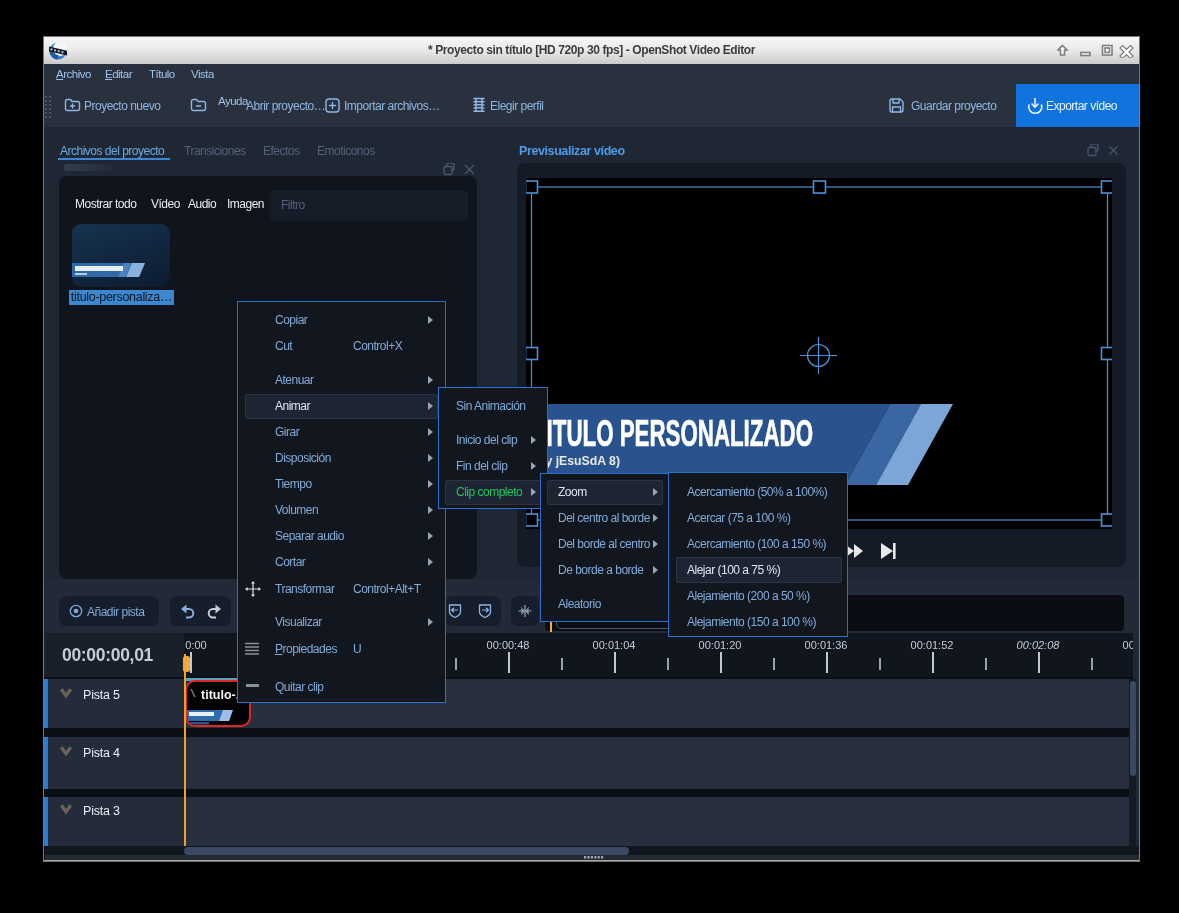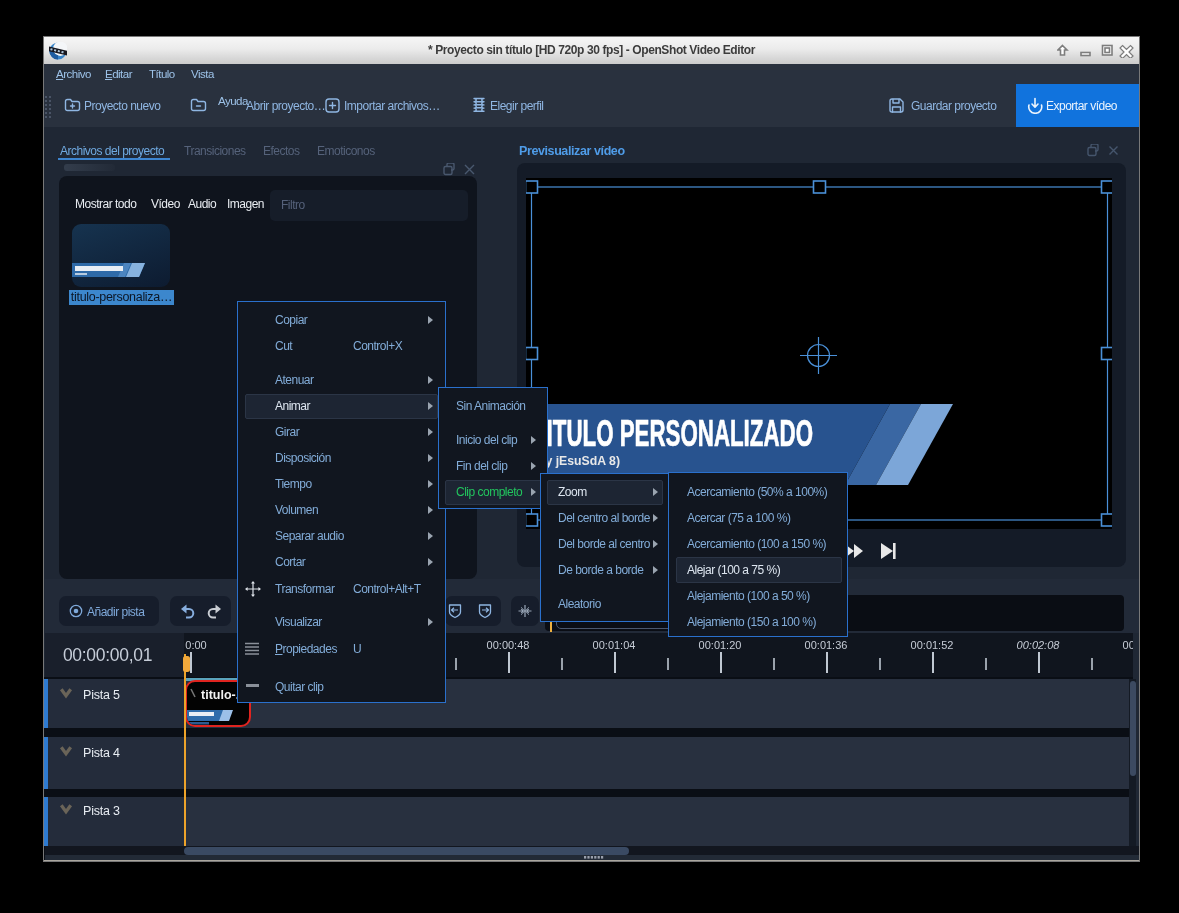--- a/index.html
+++ b/index.html
@@ -15,21 +15,21 @@
 .tab{position:absolute;top:144px;font-size:12px;letter-spacing:-0.5px;}
 #filespanel{position:absolute;left:59px;top:176px;width:418px;height:403px;background:#0f141d;border-radius:8px;}
 .ftxt{position:absolute;top:197px;font-size:12px;letter-spacing:-0.5px;color:#e8ecf1;}
 #filter{position:absolute;left:270px;top:190px;width:198px;height:31px;background:#161d29;border-radius:5px;
 font-size:12px;letter-spacing:-0.5px;color:#55617a;line-height:31px;padding-left:11px;box-sizing:border-box;}
 #pvcontainer{position:absolute;left:517px;top:163px;width:609px;height:404px;background:#141b27;border-radius:8px;}
 #video{position:absolute;left:526px;top:178px;width:586px;height:351px;background:#000;overflow:hidden;}
 #ttool{position:absolute;left:45px;top:579px;width:1094px;height:54px;background:#222a38;}
 .tbtn{position:absolute;background:#161d2b;border-radius:7px;}
 #timebox{position:absolute;left:45px;top:633px;width:139px;height:44px;background:#191f2b;}
-#timebox div{position:absolute;left:0;top:0;width:125px;height:44px;color:#c6cdd8;font-size:17.5px;letter-spacing:-0.3px;text-align:center;line-height:44px;}
+#timebox div{position:absolute;left:0;top:0;width:125px;height:44px;color:#c6cdd8;font-size:17.5px;letter-spacing:-0.3px;text-align:center;line-height:44px;font-weight:bold;}
 #ruler{position:absolute;left:184px;top:633px;width:949px;height:44px;background:#10151e;overflow:hidden;}
 .rlab{position:absolute;top:6px;font-size:11px;color:#c6ccd6;transform:translateX(-50%);}
 .tickM{position:absolute;top:19px;width:1.5px;height:21px;background:#c0c8d2;}
 .tickm{position:absolute;top:25px;width:1.5px;height:12px;background:#9aa2ac;}
 .trow{position:absolute;left:44px;width:1085px;background:#28303f;}
 .thead{position:absolute;left:44px;width:140px;background:#242c3b;}
 .tblue{position:absolute;left:44px;width:4px;background:#2e7bd2;}
 .tlab{position:absolute;left:83px;font-size:12.5px;letter-spacing:-0.2px;color:#e8edf3;}
 .menu{position:absolute;background:#11161f;border:1px solid #2a70cc;box-sizing:border-box;}
 .mit{position:absolute;font-size:12px;letter-spacing:-0.5px;color:#82acd8;white-space:nowrap;}
@@ -380,13 +380,13 @@
 <div class="arr" style="left:653px;top:539.5px;"></div>
 <div class="mit" style="left:558px;top:562.5px;color:#82acd8;">De borde a borde</div>
 <div class="arr" style="left:653px;top:565.5px;"></div>
 <div class="mit" style="left:558px;top:596.5px;color:#82acd8;">Aleatorio</div>
 <div class="menu" style="left:668px;top:472px;width:180px;height:165px;"></div>
 <div class="hl" style="left:675.5px;top:557px;width:166px;height:26px;"></div>
 <div class="mit" style="left:687px;top:485px;color:#82acd8;">Acercamiento (50% a 100%)</div>
 <div class="mit" style="left:687px;top:511px;color:#82acd8;">Acercar (75 a 100 %)</div>
 <div class="mit" style="left:687px;top:537px;color:#82acd8;">Acercamiento (100 a 150 %)</div>
 <div class="mit" style="left:687px;top:563px;color:#dde6f0;">Alejar (100 a 75 %)</div>
-<div class="mit" style="left:687px;top:589px;color:#82acd8;">Alejamiento (100 a 50 %)</div>
+<div class="mit" style="left:687px;top:589px;color:#82acd8;">Alejamiento (200 a 50 %)</div>
 <div class="mit" style="left:687px;top:615px;color:#82acd8;">Alejamiento (150 a 100 %)</div>
 </body></html>

